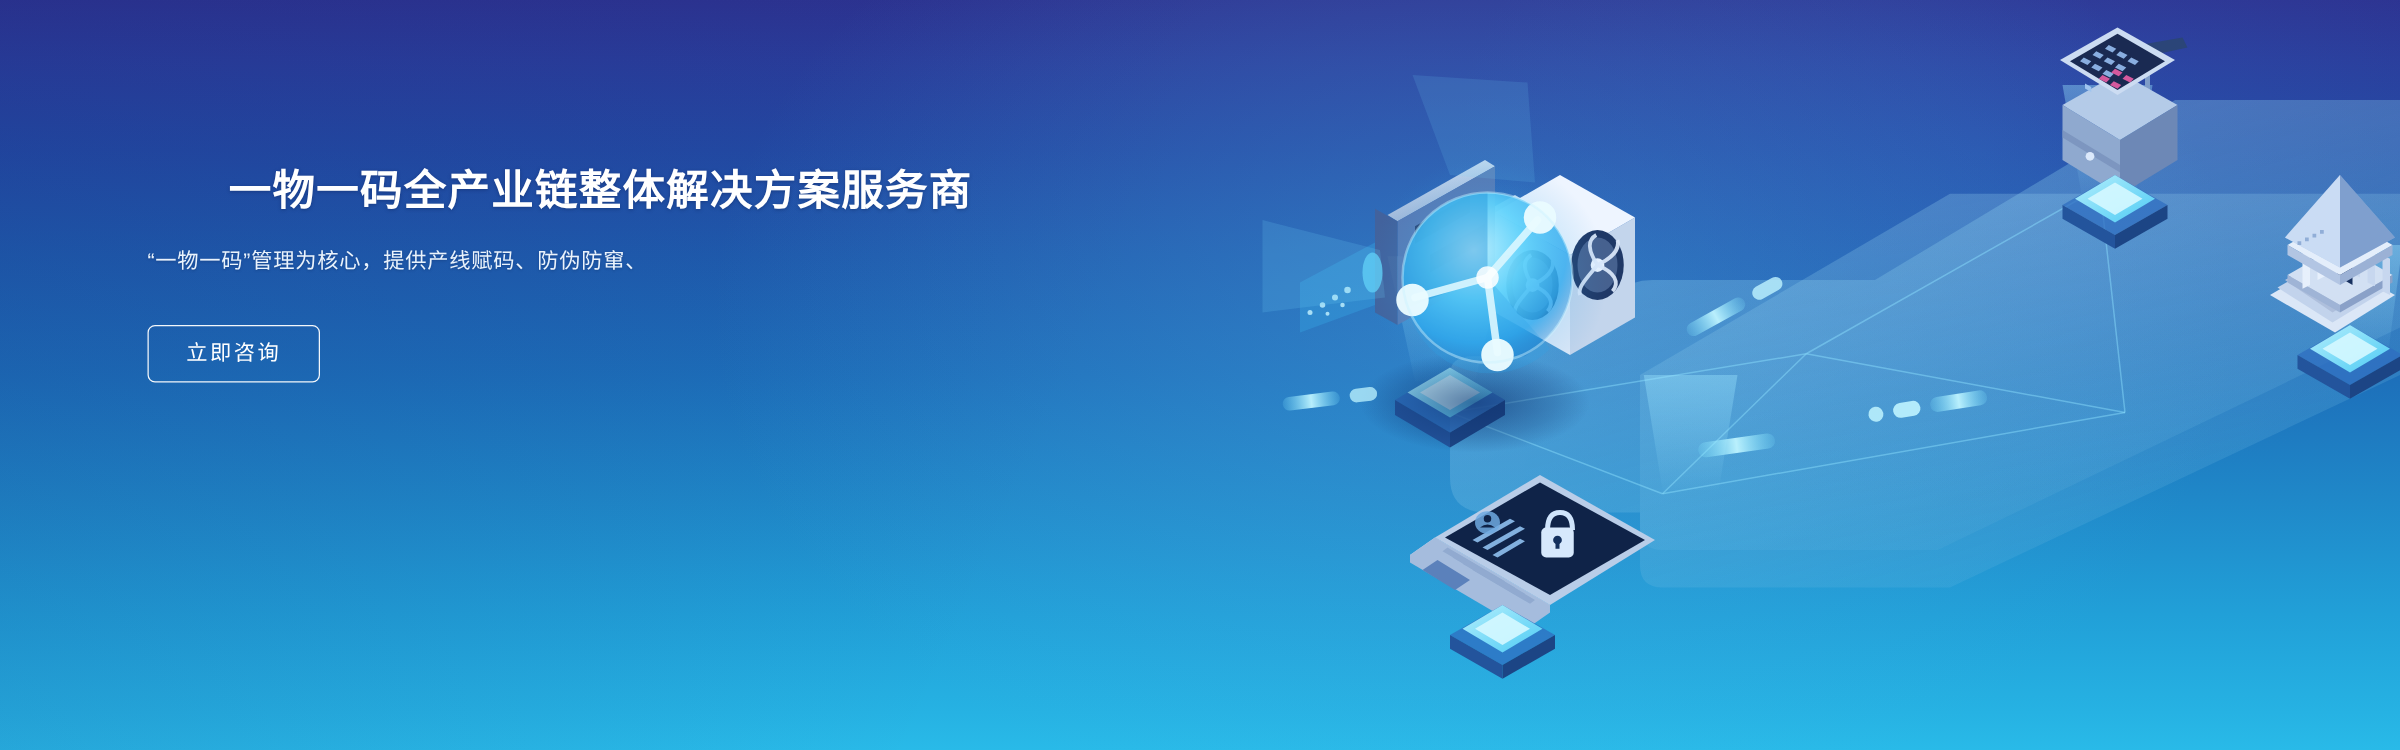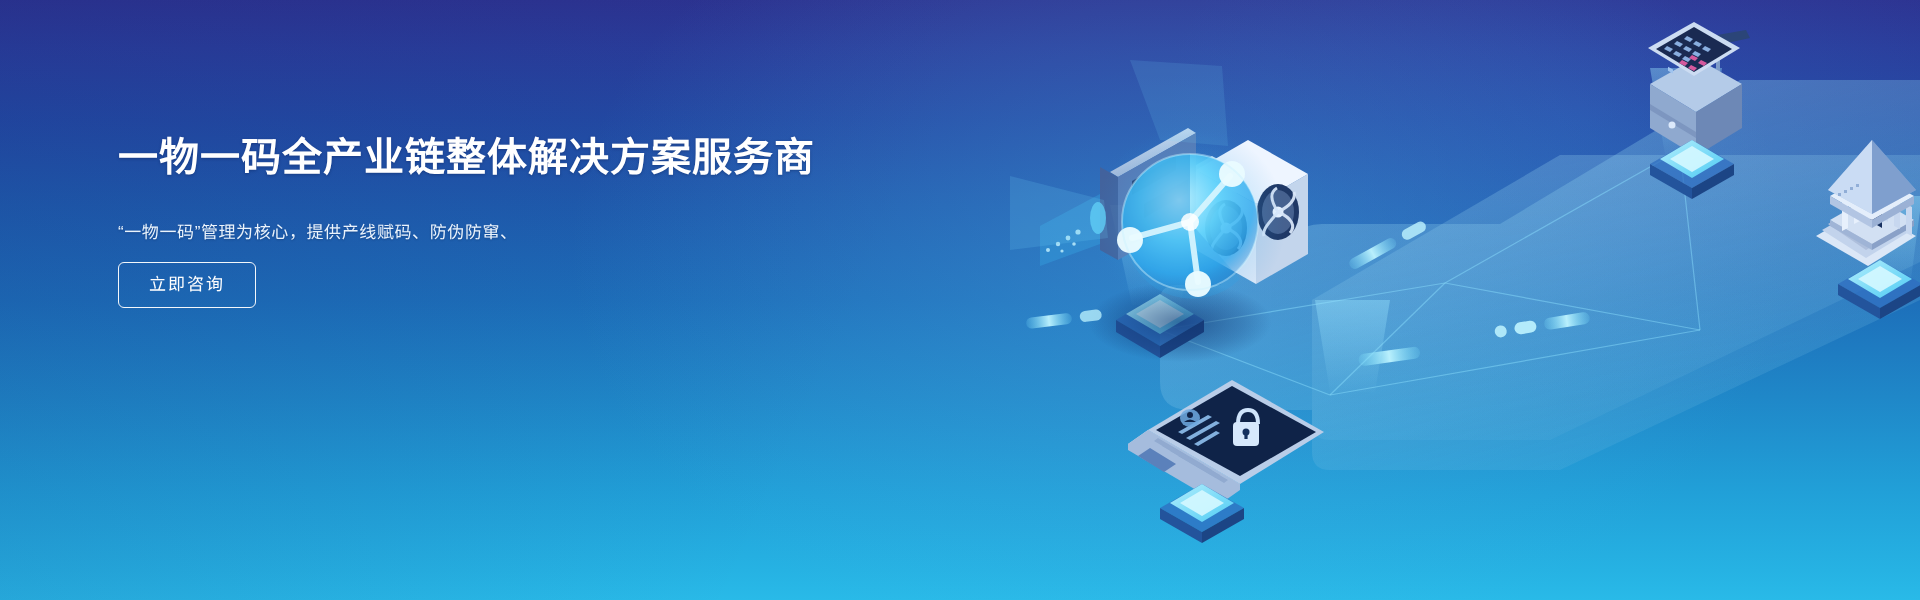--- a/index.html
+++ b/index.html
@@ -38,43 +38,43 @@
   }
 
   
   .copy {
     position:absolute;
     left:118px;
     top:132px;
     width:660px;
   }
   .headline {
-    font-size:40px;
+    font-size:34px;
     font-weight:bold;
     color:#ffffff;
     letter-spacing:1px;
     line-height:1.25;
     text-shadow:0 1px 3px rgba(8,24,70,0.35);
     white-space:nowrap;
     text-align:right;
   }
   .sub {
-    margin-top:34px;
+    margin-top:17px;
     font-size:17px;
     color:#eaf3fc;
     line-height:2.0;
     letter-spacing:0.6px;
     font-weight:400;
     text-shadow:0 1px 2px rgba(8,24,70,0.28);
   }
   .sub-line { display:block; white-space:nowrap; }
 
   .cta {
     display:inline-block;
-    margin-top:12px;
+    margin-top:34px;
     padding:13px 30px 14px;
     border:1px solid rgba(255,255,255,0.95);
     border-radius:6px;
     color:#ffffff;
     font-size:17px;
     letter-spacing:2px;
     background:transparent;
     cursor:pointer;
     line-height:1;
     font-family:inherit;

